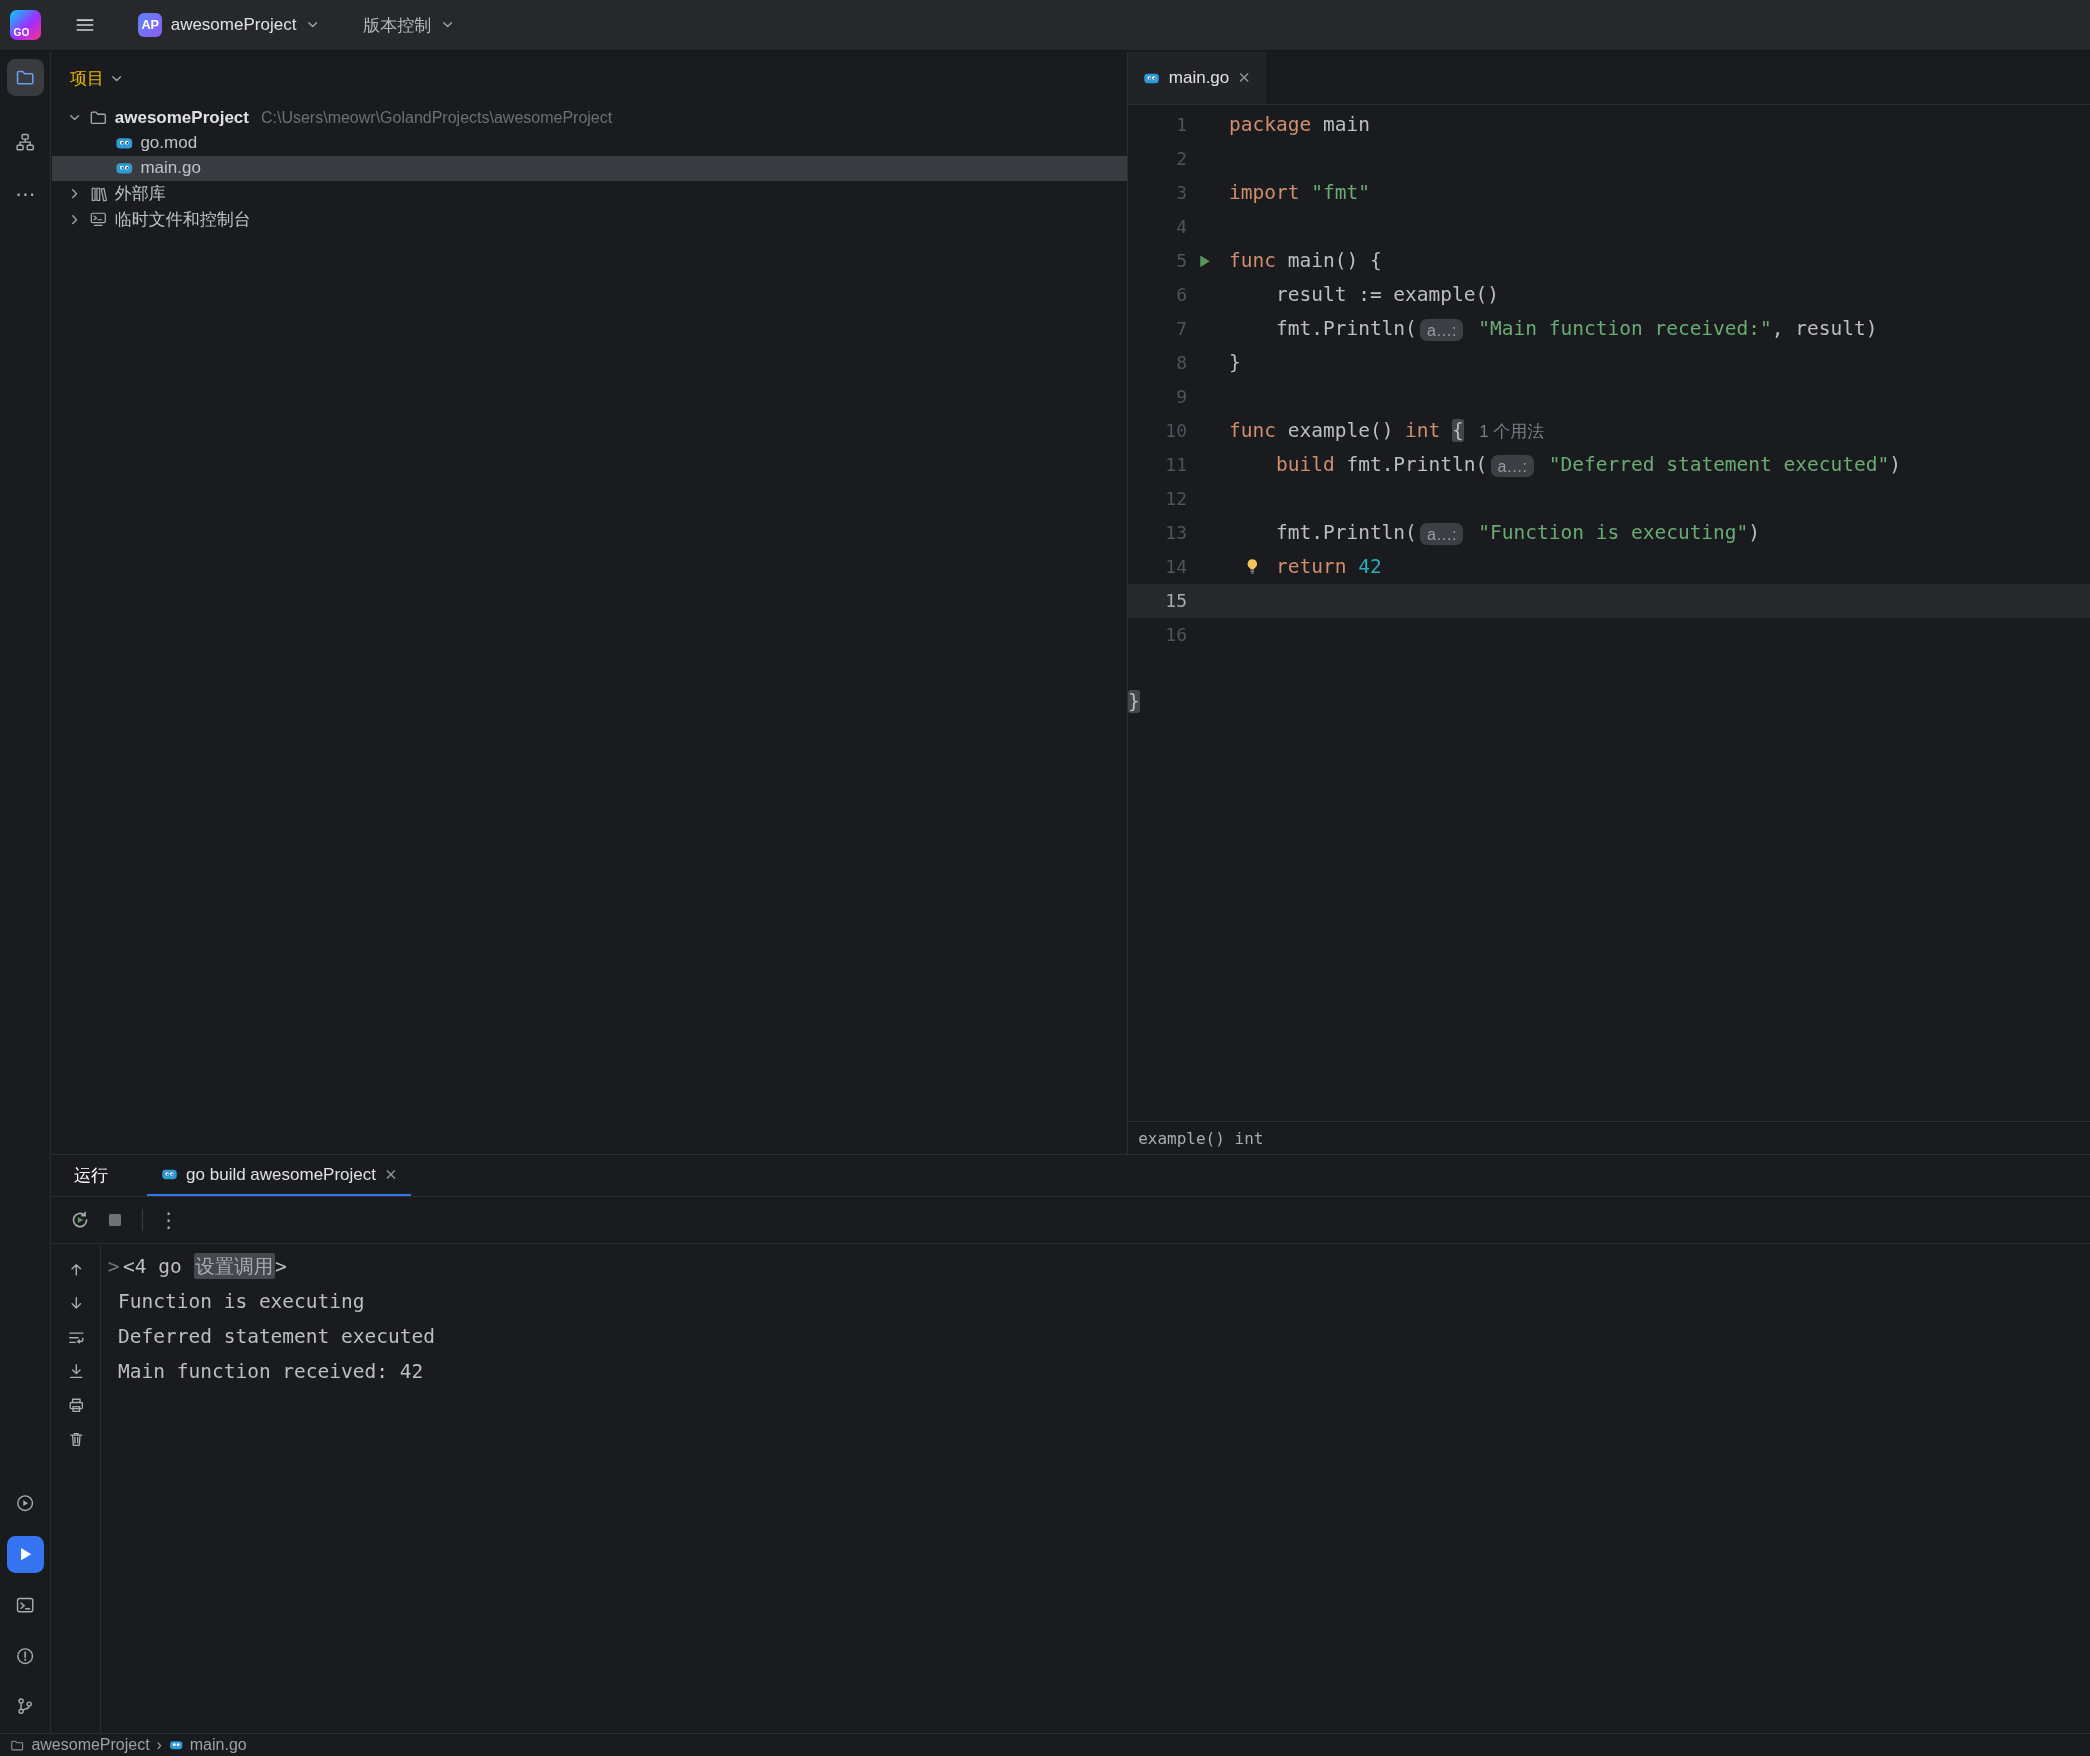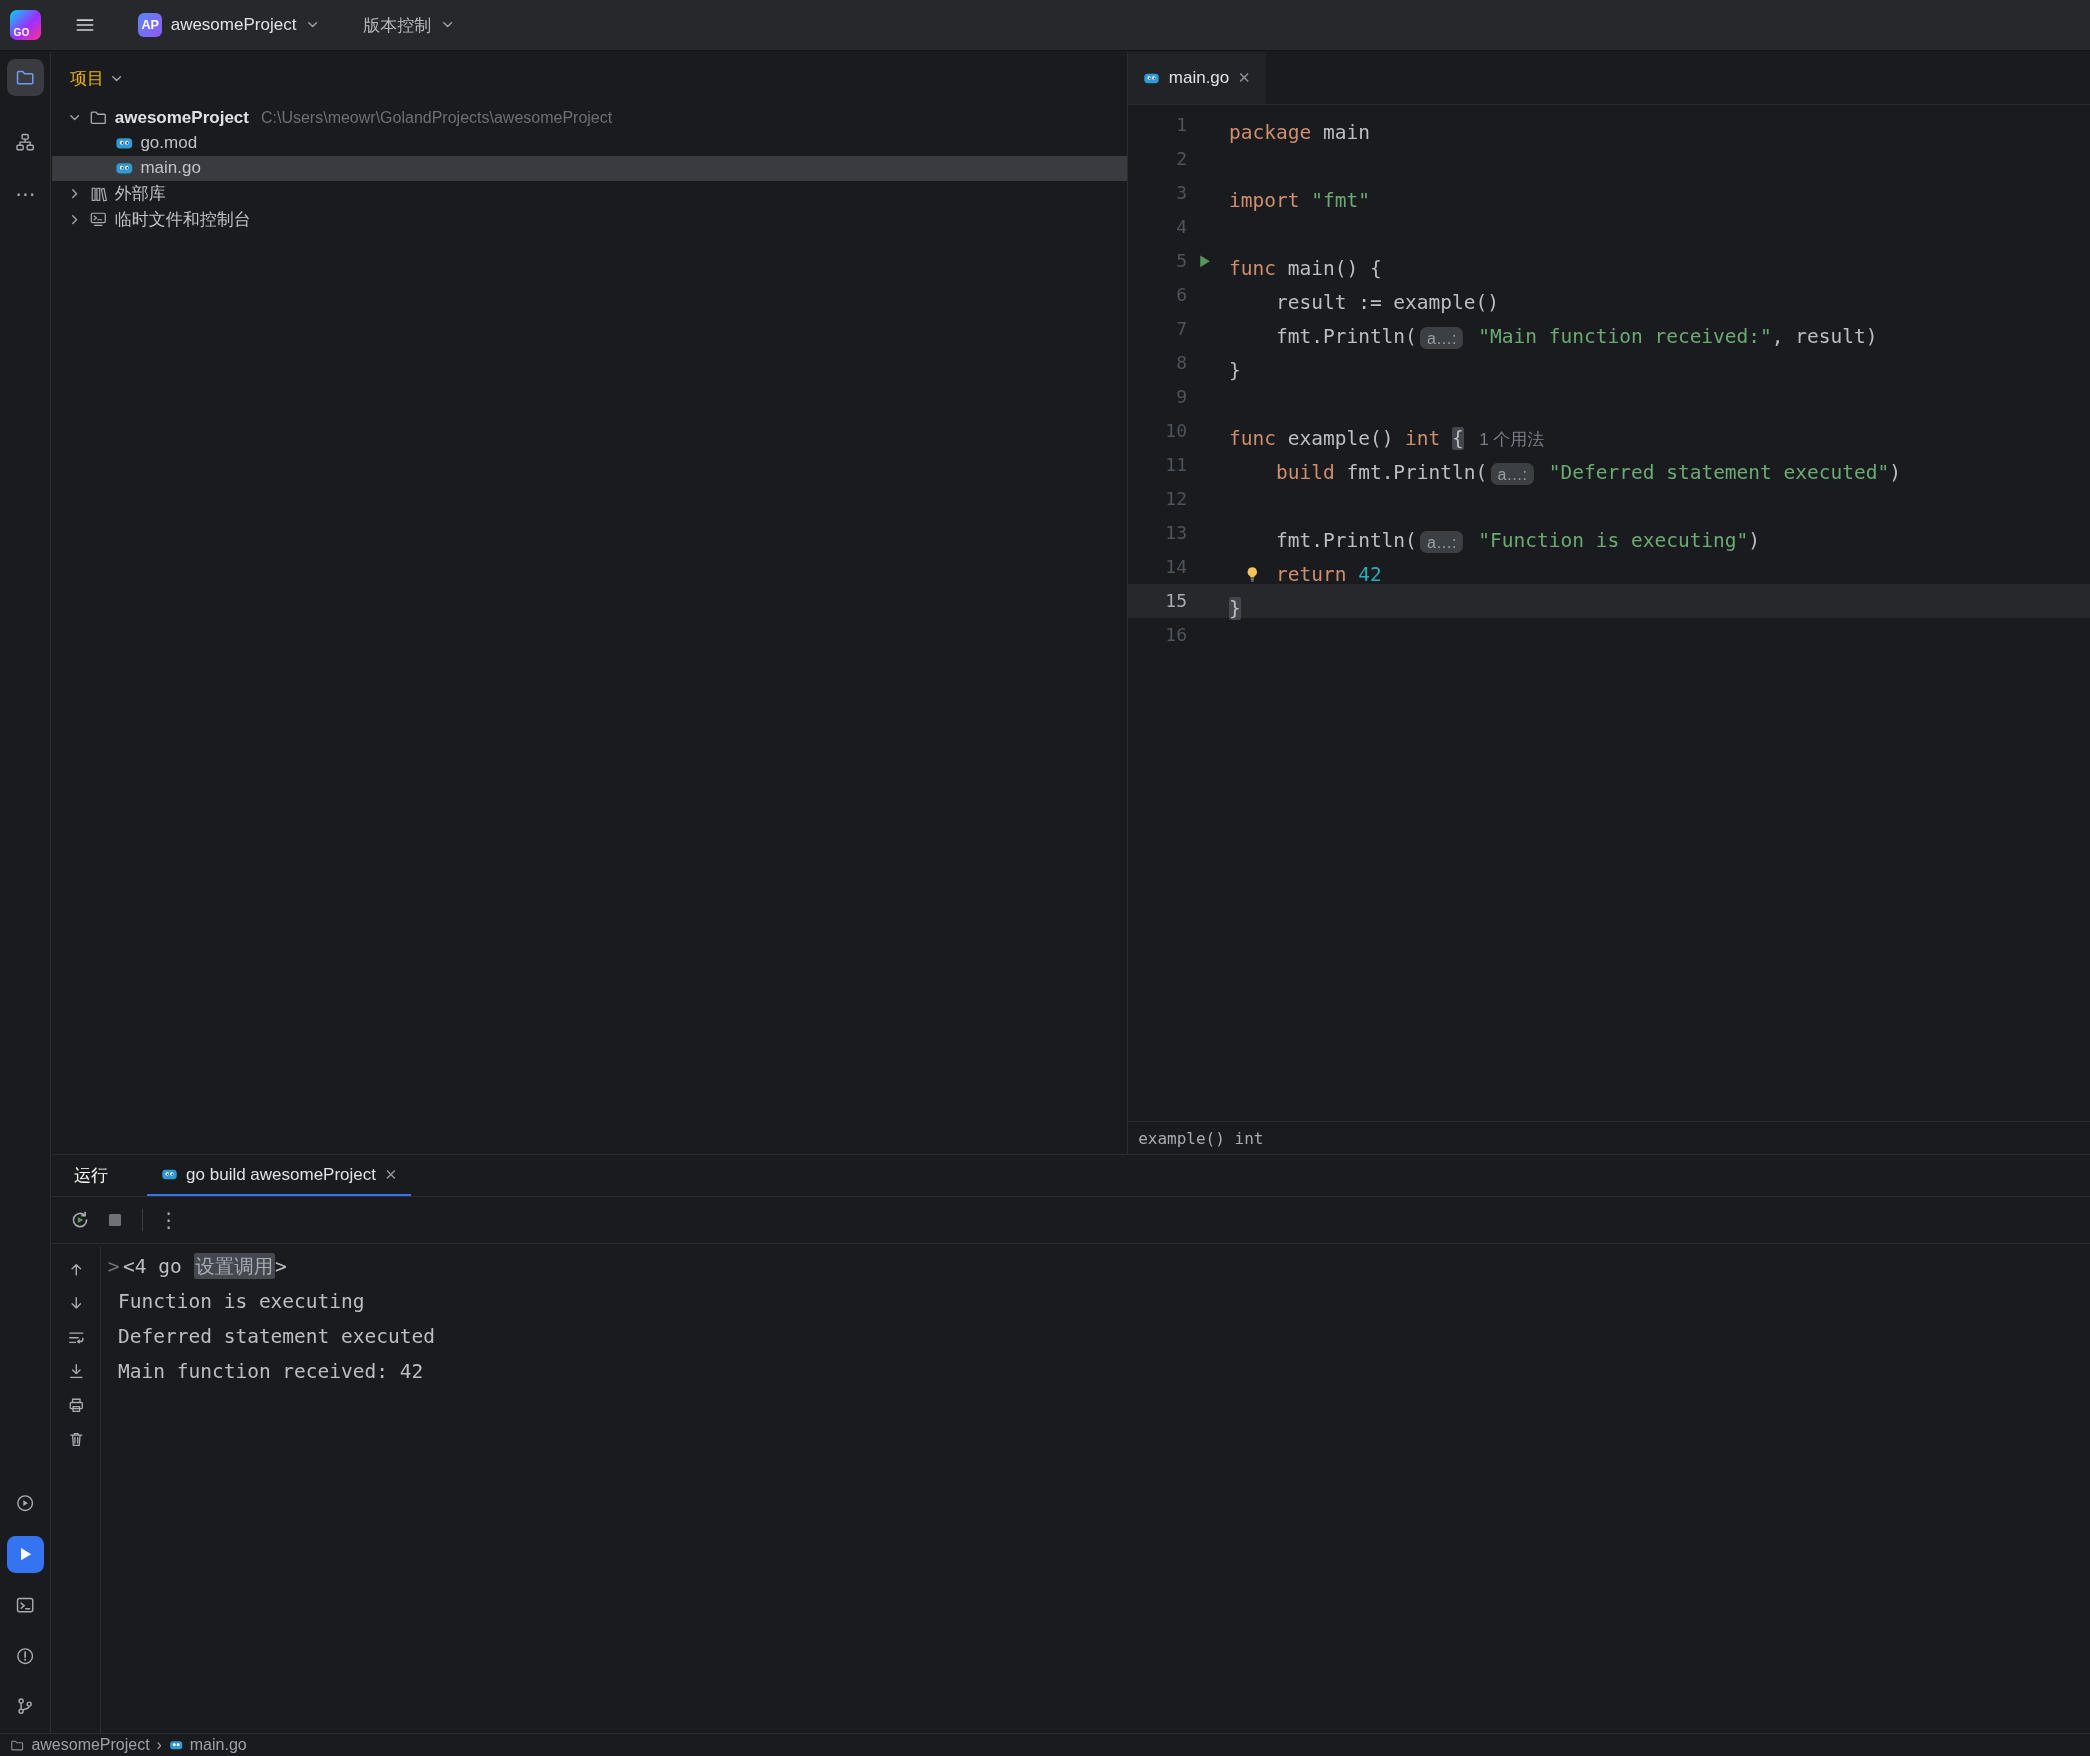--- a/index.html
+++ b/index.html
@@ -42,26 +42,26 @@
   .tree-path{font-size:16px;color:var(--path,#6B6F76);margin-left:12px;}
 
   
   .editor{position:absolute;left:1128px;top:52px;width:962px;height:1103px;background:var(--bg,#1A1B1E);}
   .tabbar{height:53px;border-bottom:0.8px solid var(--panel_border,#2B2D31);display:flex;align-items:stretch;}
   .tab{display:flex;align-items:center;gap:8.5px;padding:0 15.3px;background:var(--tab_active_bg,#222327);}
   .tab-label{font-size:17px;color:#DFE1E5;}
   .tab-close{color:#8C8F96;font-size:15.3px;cursor:default;}
   .code{position:relative;padding-top:3.4px;font-family:"DejaVu Sans Mono",monospace;font-size:19.5px;}
   .code-row{display:flex;height:34px;line-height:34px;white-space:pre;}
-  .code-row.current{background:var(--current_line,#26282C);}
+  .code-row.current{background:var(--current_line,#26282C);flex-direction:column;}
   .gutter-num{flex:0 0 59px;width:59px;text-align:right;color:var(--line_number,#4E545C);font-size:18px;}
   .code-row.current .gutter-num{color:#A8ABB2;}
   .gutter-icons{flex:0 0 42px;width:42px;position:relative;}
   .run-gutter{position:absolute;left:8.5px;top:7.6px;}
-  .code-text{position:relative;color:var(--code_text,#BCBEC4);margin-top:8px;}
+  .code-text{position:relative;color:var(--code_text,#BCBEC4);}
   .code-text .kw{color:var(--keyword,#CF8E6D);}
   .code-text .str{color:var(--string,#6AAB73);}
   .code-text .num{color:var(--number,#2AACB8);}
   .code-text .brace{background:var(--brace_bg,#43464C);border-radius:2.5px;}
   .code-text .usage{color:var(--usage,#787D87);font-size:17px;font-family:"Liberation Sans",sans-serif;margin-left:15.3px;}
   .code-text .hint{background:var(--hint_bg,#3C3F44);color:var(--hint_text,#999EA6);border-radius:6.8px;
     padding:2.5px 6.8px;font-size:16px;font-family:"Liberation Sans",sans-serif;margin:0 3.4px;}
   .bulb{position:absolute;left:13.6px;top:6.8px;}
   .context-bar{position:absolute;left:0;bottom:0;width:100%;height:34px;background:var(--bg,#1A1B1E);
     border-top:0.8px solid var(--panel_border,#2B2D31);display:flex;align-items:center;padding-left:10.2px;

